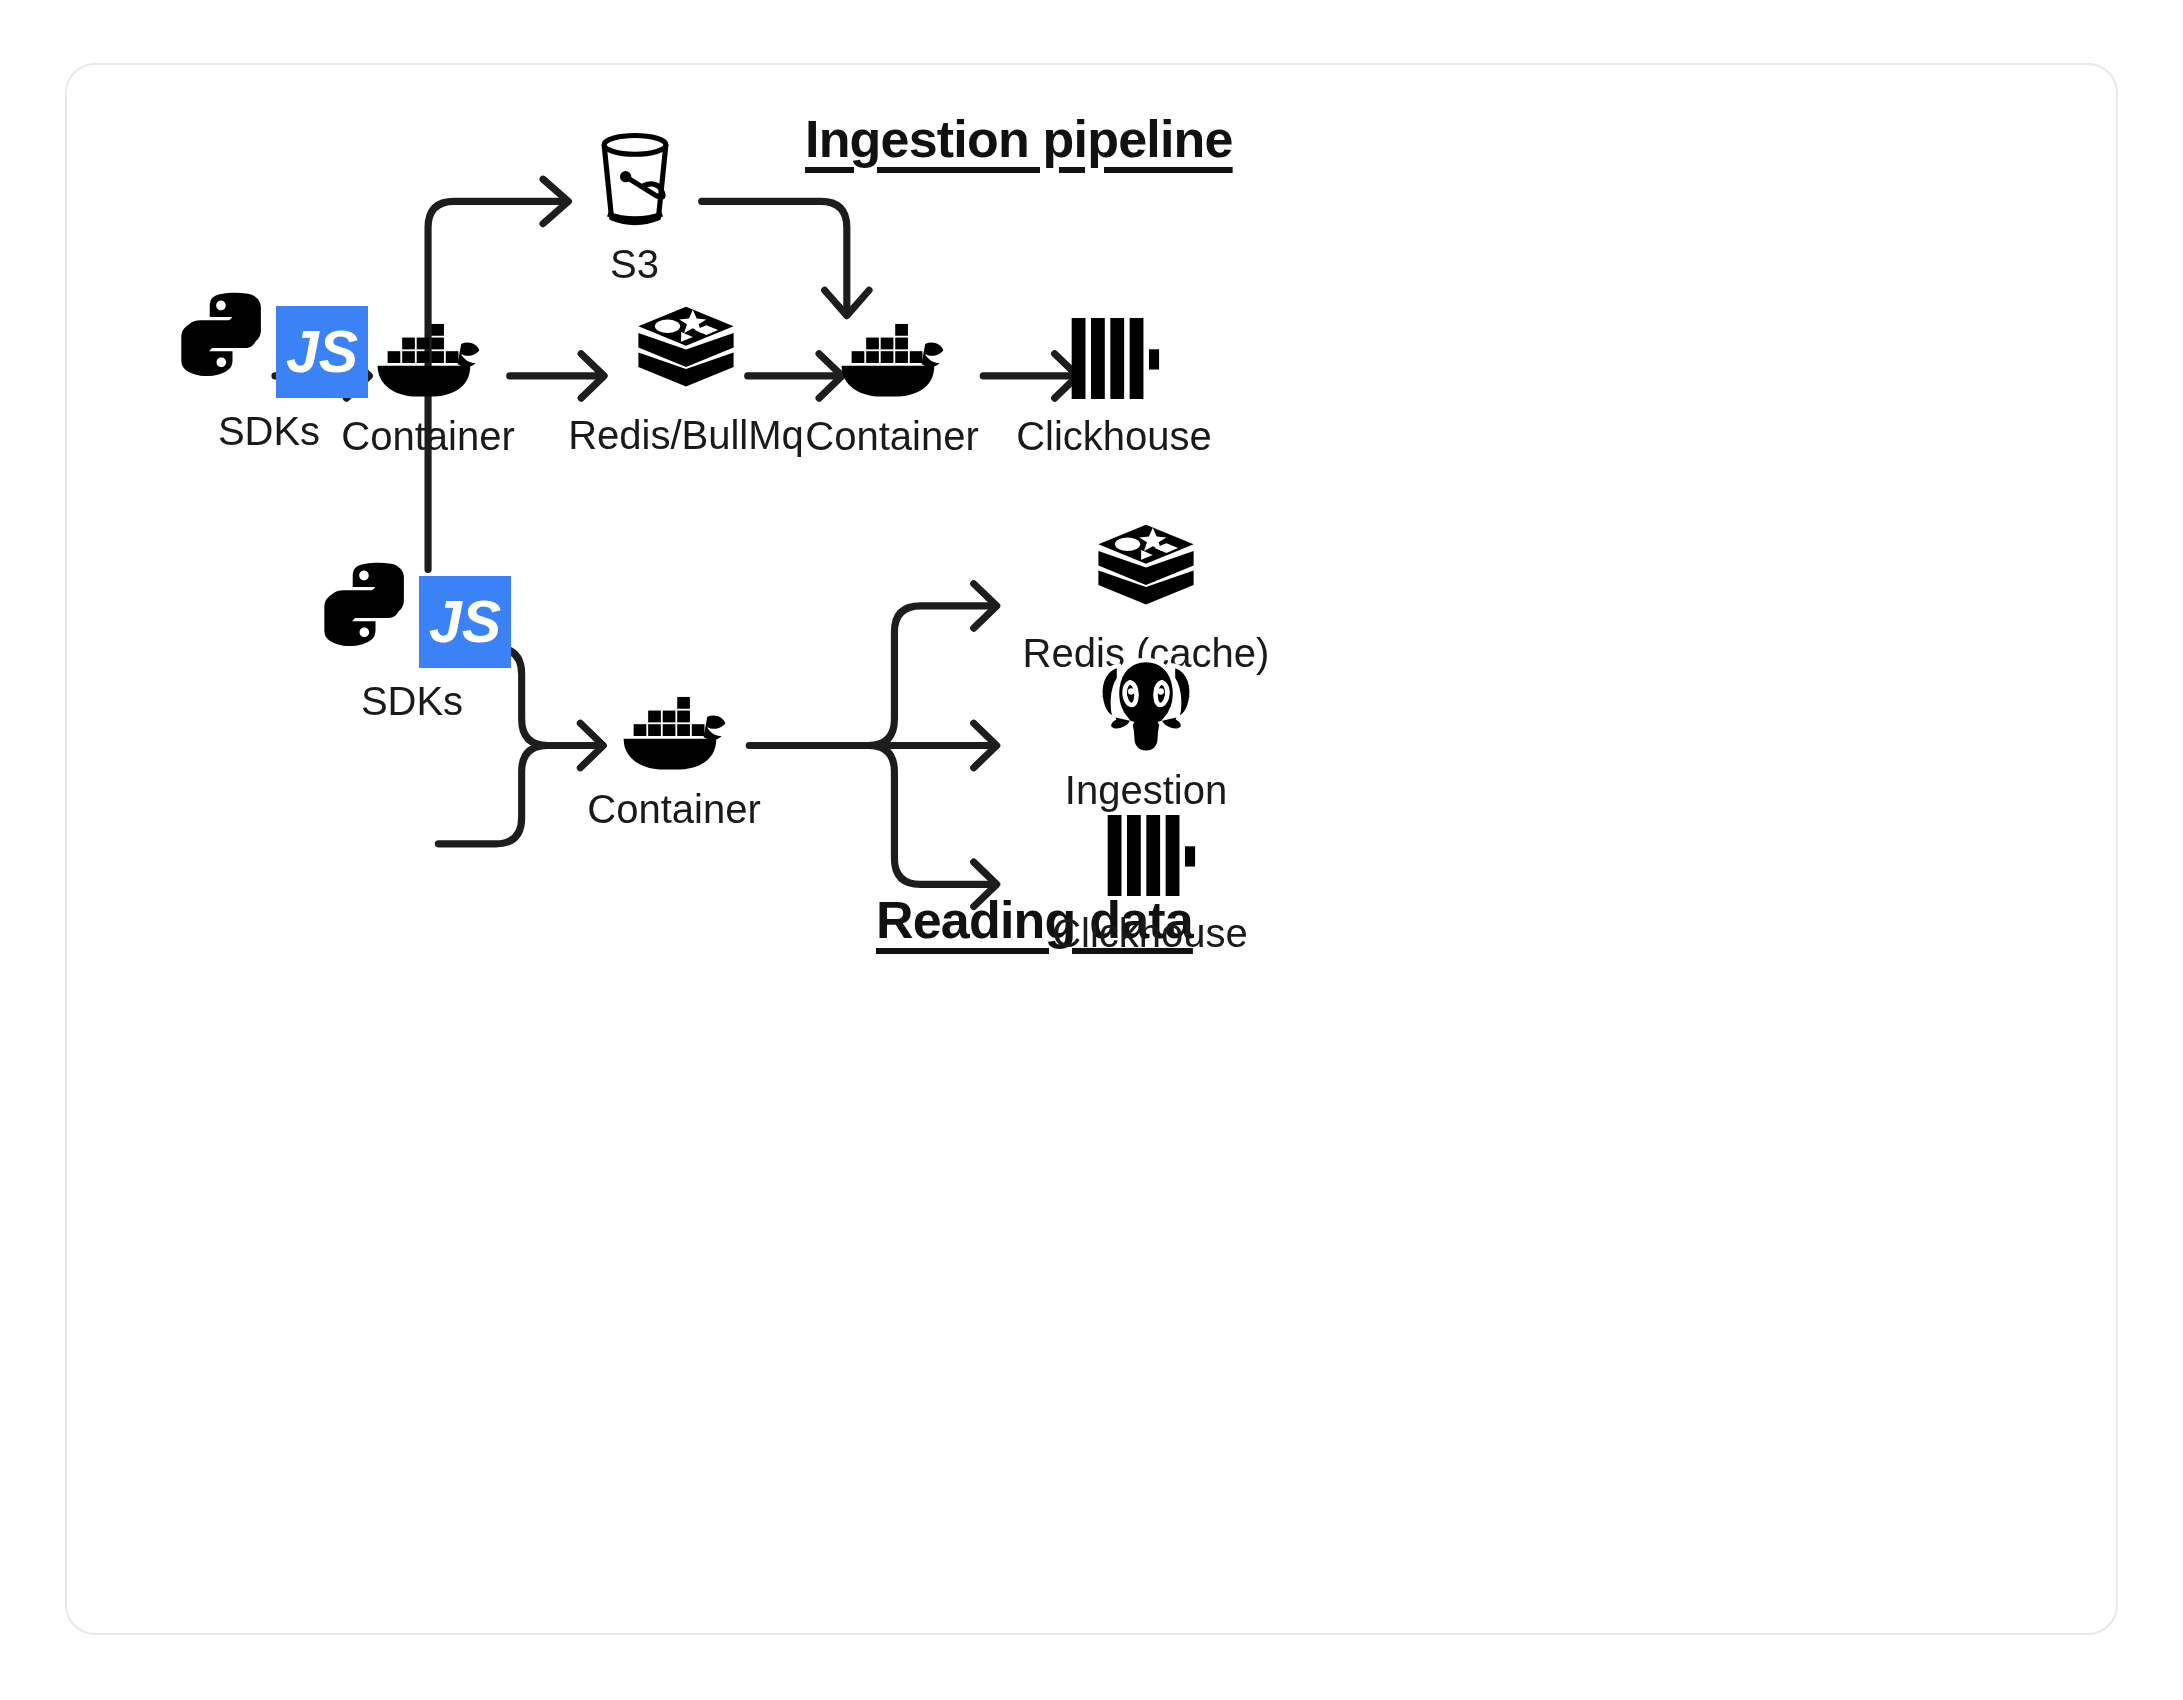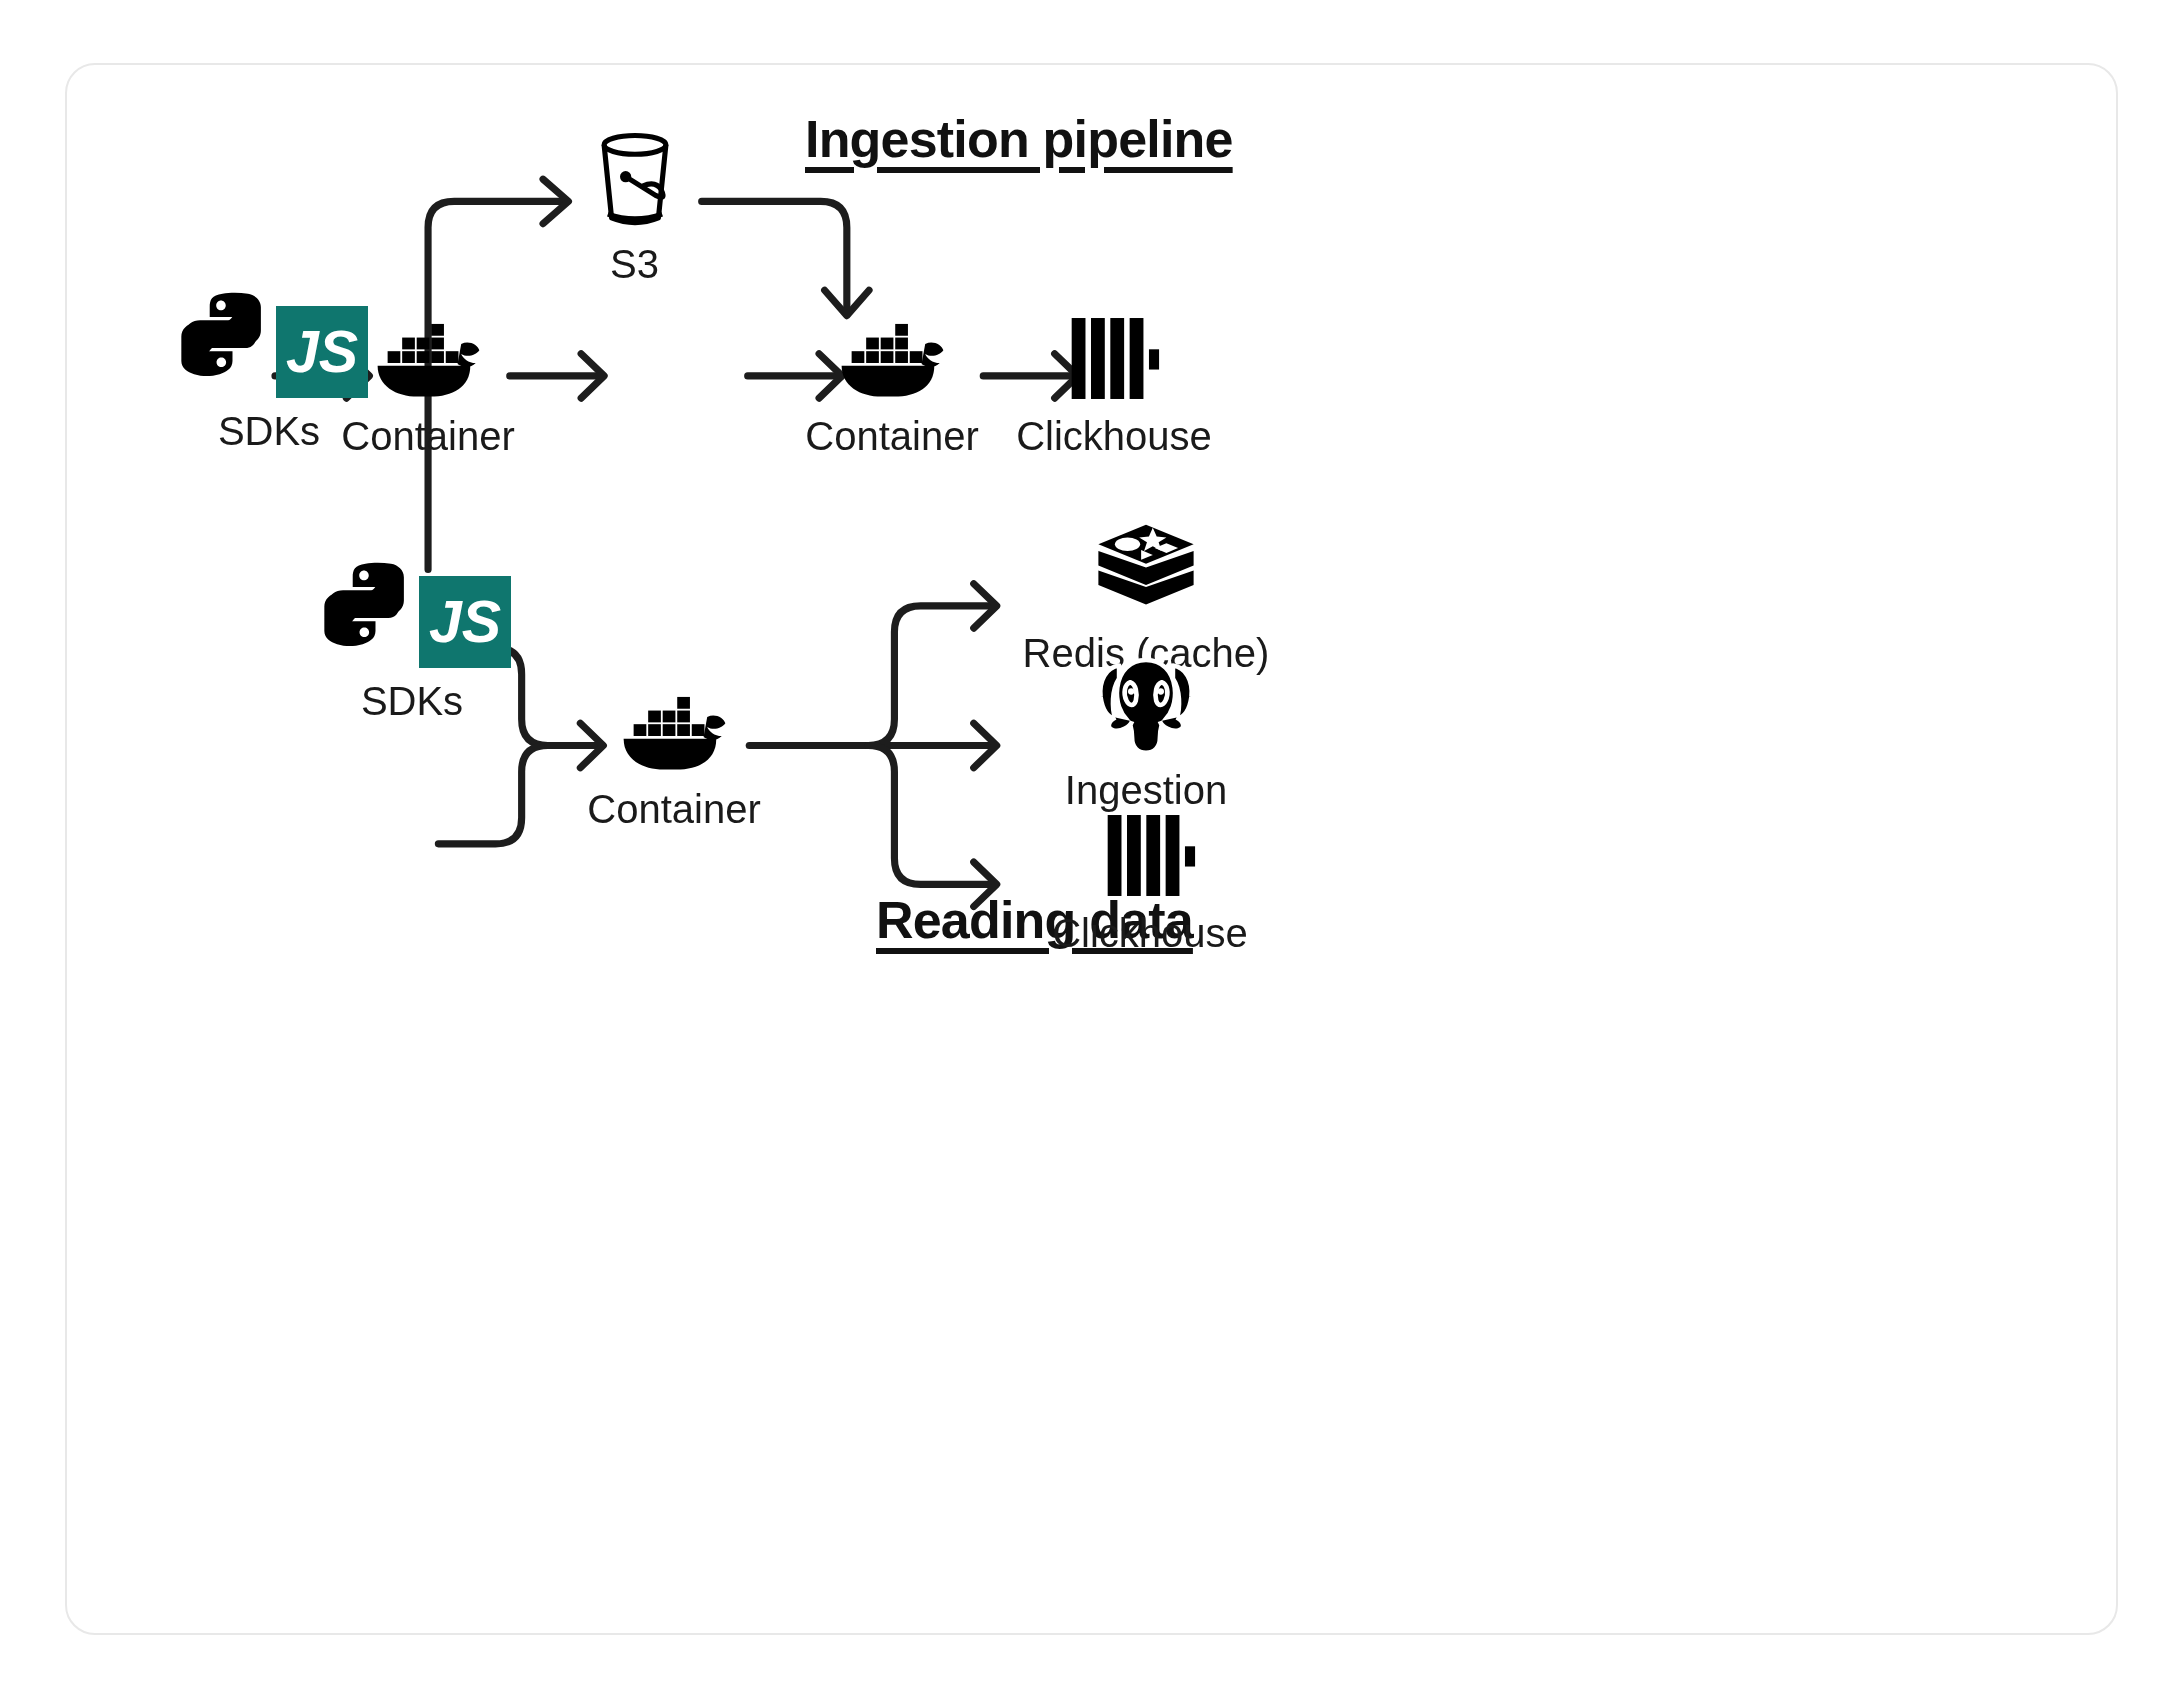--- a/index.html
+++ b/index.html
@@ -35,21 +35,21 @@
   .node .glyph{display:flex;align-items:flex-end;justify-content:center;}
   .node .lbl{
     margin-top:11px;
     font-size:40px;
     color:#1a1a1a;
     white-space:nowrap;
     letter-spacing:0px;
   }
   svg.edges{position:absolute;left:0;top:0;width:2053px;height:1572px;overflow:visible;pointer-events:none;}
   svg.edges path,svg.edges line{fill:none;stroke:#1d1d1d;stroke-width:9;stroke-linecap:round;stroke-linejoin:round;}
-  .js-box{background:#0f766e;display:flex;align-items:center;justify-content:center;}
+  .js-box{background:#3b82f6;display:flex;align-items:center;justify-content:center;}
   .js-box span{color:#fff;font-weight:bold;font-style:italic;font-family:"Liberation Sans",sans-serif;}
 </style>
 </head>
 <body>
 
 <div id="card">
   <div class="stage">
 
     <svg class="edges" viewBox="0 0 2588 1982">
 
@@ -164,20 +164,38 @@
             <path d="M17 18 L25 96 Q50 106 75 96 L83 18"></path>
             <path d="M21 92 Q50 102 79 92"></path>
             <path d="M40 52 L72 72 Q84 78 78 66 Q72 56 58 62"></path>
           </g>
           <circle cx="40" cy="52" r="6" fill="#000"></circle>
         </svg>
       </div>
       <div class="lbl">S3</div>
     </div>
 
+    <div class="node" style="left:496px;top:234px;width:246px;">
+      <div class="glyph" style="height:103px;">
+        <svg width="108" height="103" viewBox="0 0 110 106">
+          <g fill="#000">
+            <path d="M55 72 L6 55 L6 70 L55 90 L104 70 L104 55 Z"></path>
+            <path d="M55 52 L6 35 L6 50 L55 70 L104 50 L104 35 Z"></path>
+            <path d="M55 8 L104 28 L55 48 L6 28 Z"></path>
+          </g>
+          <g fill="#fff">
+            <ellipse cx="36" cy="28" rx="13" ry="7"></ellipse>
+            <polygon points="62,11 66,20 76,21 68,26 71,35 62,30 53,35 56,26 48,21 58,20"></polygon>
+            <polygon points="76,27 88,32 76,37 64,32"></polygon>
+            <polygon points="50,34 62,39 50,44"></polygon>
+          </g>
+        </svg>
+      </div>
+      <div class="lbl">Redis/BullMq</div>
+    </div>
 
     <div class="node" style="left:726px;top:238px;width:198px;">
       <div class="glyph" style="height:100px;">
         <svg width="109" height="100" viewBox="0 0 120 100">
           <g fill="#000">
             <rect x="31" y="48" width="14" height="13"></rect>
               <rect x="47" y="48" width="14" height="13"></rect>
             <rect x="63" y="48" width="14" height="13"></rect>
               <rect x="15" y="48" width="14" height="13"></rect>
             <rect x="79" y="48" width="14" height="13"></rect>

